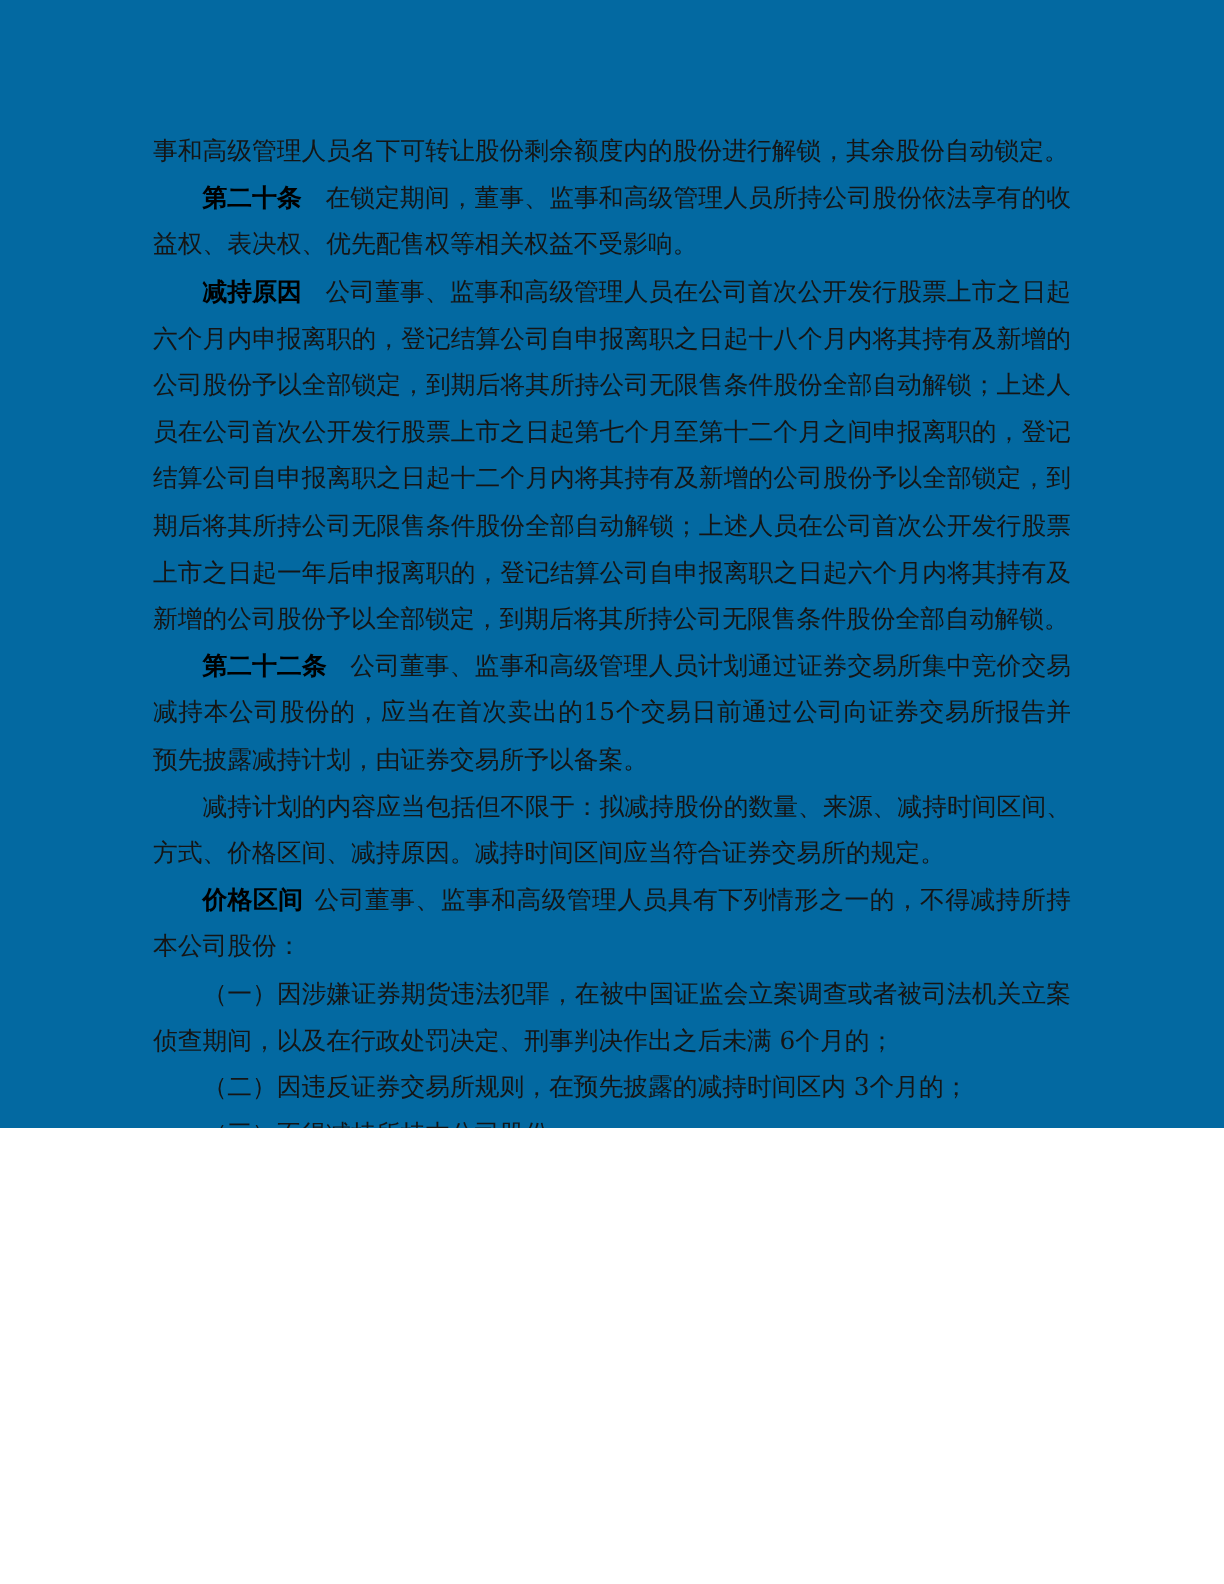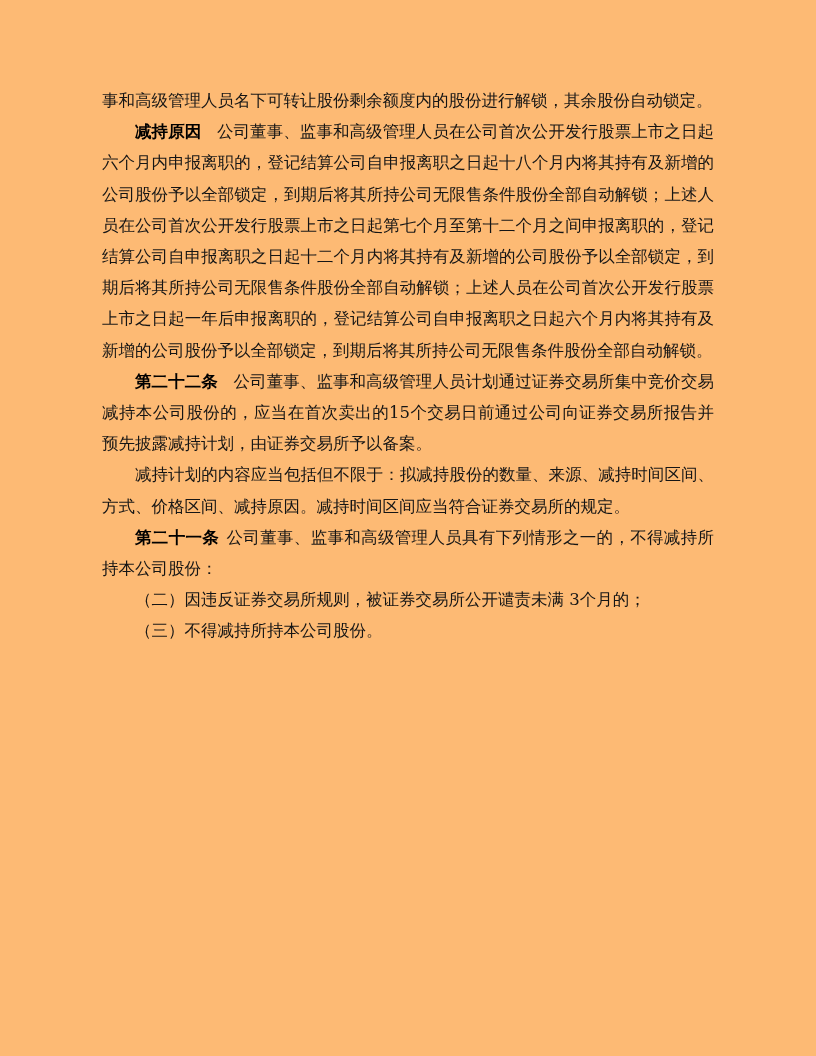--- a/index.html
+++ b/index.html
@@ -3,22 +3,22 @@
 <meta charset="utf-8">
 <style>
   html, body { margin: 0; padding: 0; }
   body {
     width: 816px; height: 1056px;
     background: #ffffff;
     font-family: "DejaVu Serif", "Liberation Serif", serif;
   }
   .page {
     position: relative;
-    width: 816px; height: 1056px;
-    background: #fdba74;
+    width: 816px; height: 752px;
+    background: #0369a1;
     overflow: hidden;
   }
   .text-block {
     position: absolute;
     left: 102px; top: 85px;
     width: 612px;
     color: #151515;
     font-size: 16.5px;
     line-height: 31.2px;
     text-align: justify;
@@ -35,29 +35,31 @@
   .lead.tight { margin-right: 0.45em; }
 </style>
 </head>
 <body>
 
 <div class="page">
   <div class="text-block">
 
     <p><span>事和高级管理人员名下可转让股份剩余额度内的股份进行解锁，其余股份自动锁定。</span></p>
 
+    <p class="indent"><b class="lead">第二十条</b><span>在锁定期间，董事、监事和高级管理人员所持公司股份依法享有的收益权、表决权、优先配售权等相关权益不受影响。</span></p>
 
     <p class="indent"><b class="lead">减持原因</b><span>公司董事、监事和高级管理人员在公司首次公开发行股票上市之日起六个月内申报离职的，登记结算公司自申报离职之日起十八个月内将其持有及新增的公司股份予以全部锁定，到期后将其所持公司无限售条件股份全部自动解锁；上述人员在公司首次公开发行股票上市之日起第七个月至第十二个月之间申报离职的，登记结算公司自申报离职之日起十二个月内将其持有及新增的公司股份予以全部锁定，到期后将其所持公司无限售条件股份全部自动解锁；上述人员在公司首次公开发行股票上市之日起一年后申报离职的，登记结算公司自申报离职之日起六个月内将其持有及新增的公司股份予以全部锁定，到期后将其所持公司无限售条件股份全部自动解锁。</span></p>
 
     <p class="indent"><b class="lead">第二十二条</b><span>公司董事、监事和高级管理人员计划通过证券交易所集中竞价交易减持本公司股份的，应当在首次卖出的15个交易日前通过公司向证券交易所报告并预先披露减持计划，由证券交易所予以备案。</span></p>
 
     <p class="indent"><span>减持计划的内容应当包括但不限于：拟减持股份的数量、来源、减持时间区间、方式、价格区间、减持原因。减持时间区间应当符合证券交易所的规定。</span></p>
 
 
-    <p class="indent"><b class="lead tight">第二十一条</b><span>公司董事、监事和高级管理人员具有下列情形之一的，不得减持所持本公司股份：</span></p>
+    <p class="indent"><b class="lead tight">价格区间</b><span>公司董事、监事和高级管理人员具有下列情形之一的，不得减持所持本公司股份：</span></p>
 
+    <p class="indent"><span>（一）因涉嫌证券期货违法犯罪，在被中国证监会立案调查或者被司法机关立案侦查期间，以及在行政处罚决定、刑事判决作出之后未满 6个月的；</span></p>
 
-    <p class="indent"><span>（二）因违反证券交易所规则，被证券交易所公开谴责未满 3个月的；</span></p>
+    <p class="indent"><span>（二）因违反证券交易所规则，在预先披露的减持时间区内 3个月的；</span></p>
 
     <p class="indent"><span>（三）不得减持所持本公司股份。</span></p>
 
   </div>
 </div>
 
 </body></html>

